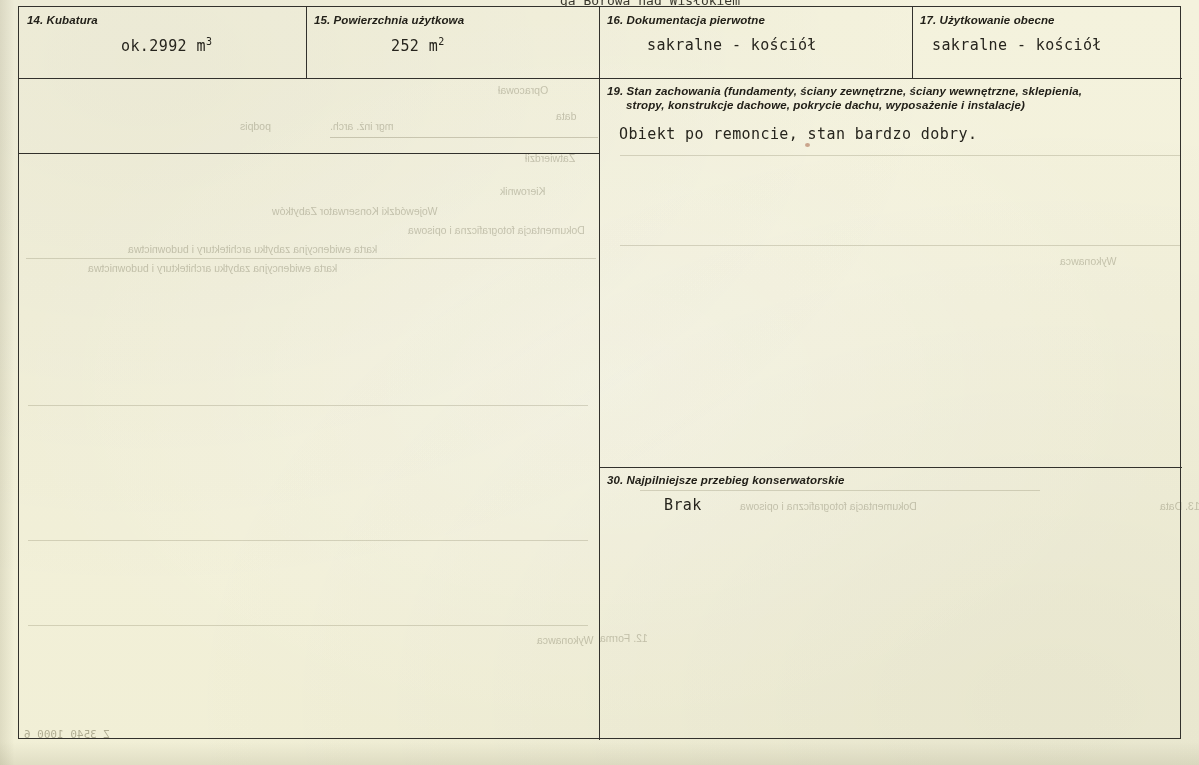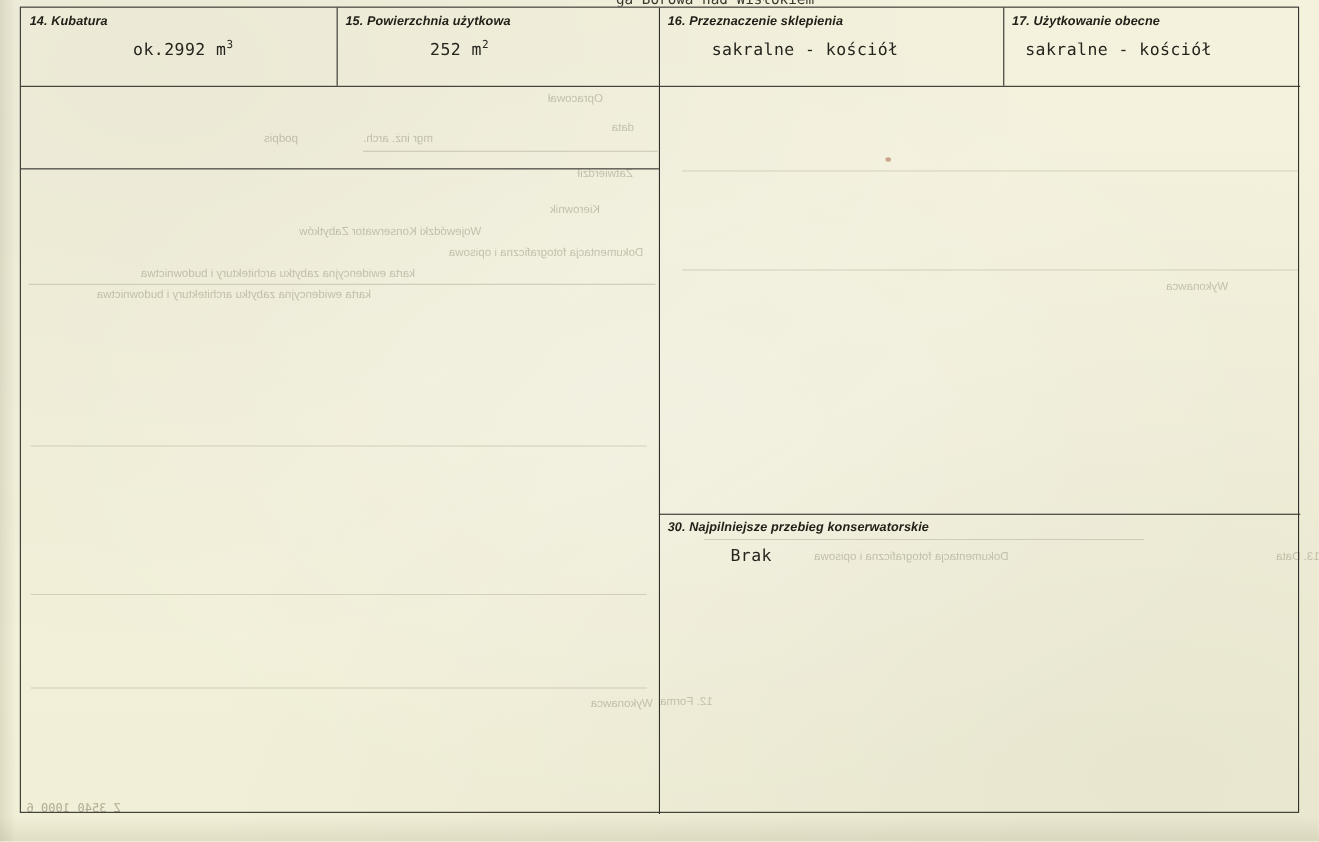--- a/index.html
+++ b/index.html
@@ -217,32 +217,38 @@
   <div class="lbl" style="left:295px; top:6px;">
     <span class="num">15.</span>
     <span>Powierzchnia użytkowa</span>
   </div>
   <div class="tw" style="left:372px; top:29px;">
     <span>252 m</span><sup>2</sup>
   </div>
 
   <div class="lbl" style="left:588px; top:6px;">
     <span class="num">16.</span>
-    <span>Przeznaczenie sklepienia</span>
+    <span>Dokumentacja pierwotne</span>
   </div>
   <div class="tw" style="left:628px; top:29px;">sakralne - kościół</div>
 
   <div class="lbl" style="left:901px; top:6px;">
     <span class="num">17.</span>
     <span>Użytkowanie obecne</span>
   </div>
   <div class="tw" style="left:913px; top:29px;">sakralne - kościół</div>
 
   <div class="tw" style="left:20px; top:176px;"></div>
 
+  <div class="lbl wrap" style="left:588px; top:77px; width:520px;">
+    <span class="num">19.</span>
+    <span>Stan zachowania (fundamenty, ściany zewnętrzne, ściany wewnętrzne, sklepienia,</span><br>
+    <span style="display:inline-block; padding-left:19px;">stropy, konstrukcje dachowe, pokrycie dachu, wyposażenie i instalacje)</span>
+  </div>
+  <div class="tw" style="left:600px; top:118px;">Obiekt po remoncie, stan bardzo dobry.</div>
 
   <div class="lbl" style="left:588px; top:466px;">
     <span class="num">30.</span>
     <span>Najpilniejsze przebieg konserwatorskie</span>
   </div>
   <div class="tw" style="left:645px; top:489px;">Brak</div>
 
 </div>
 
 <div class="smudge" style="left:805px; top:143px;"></div>

